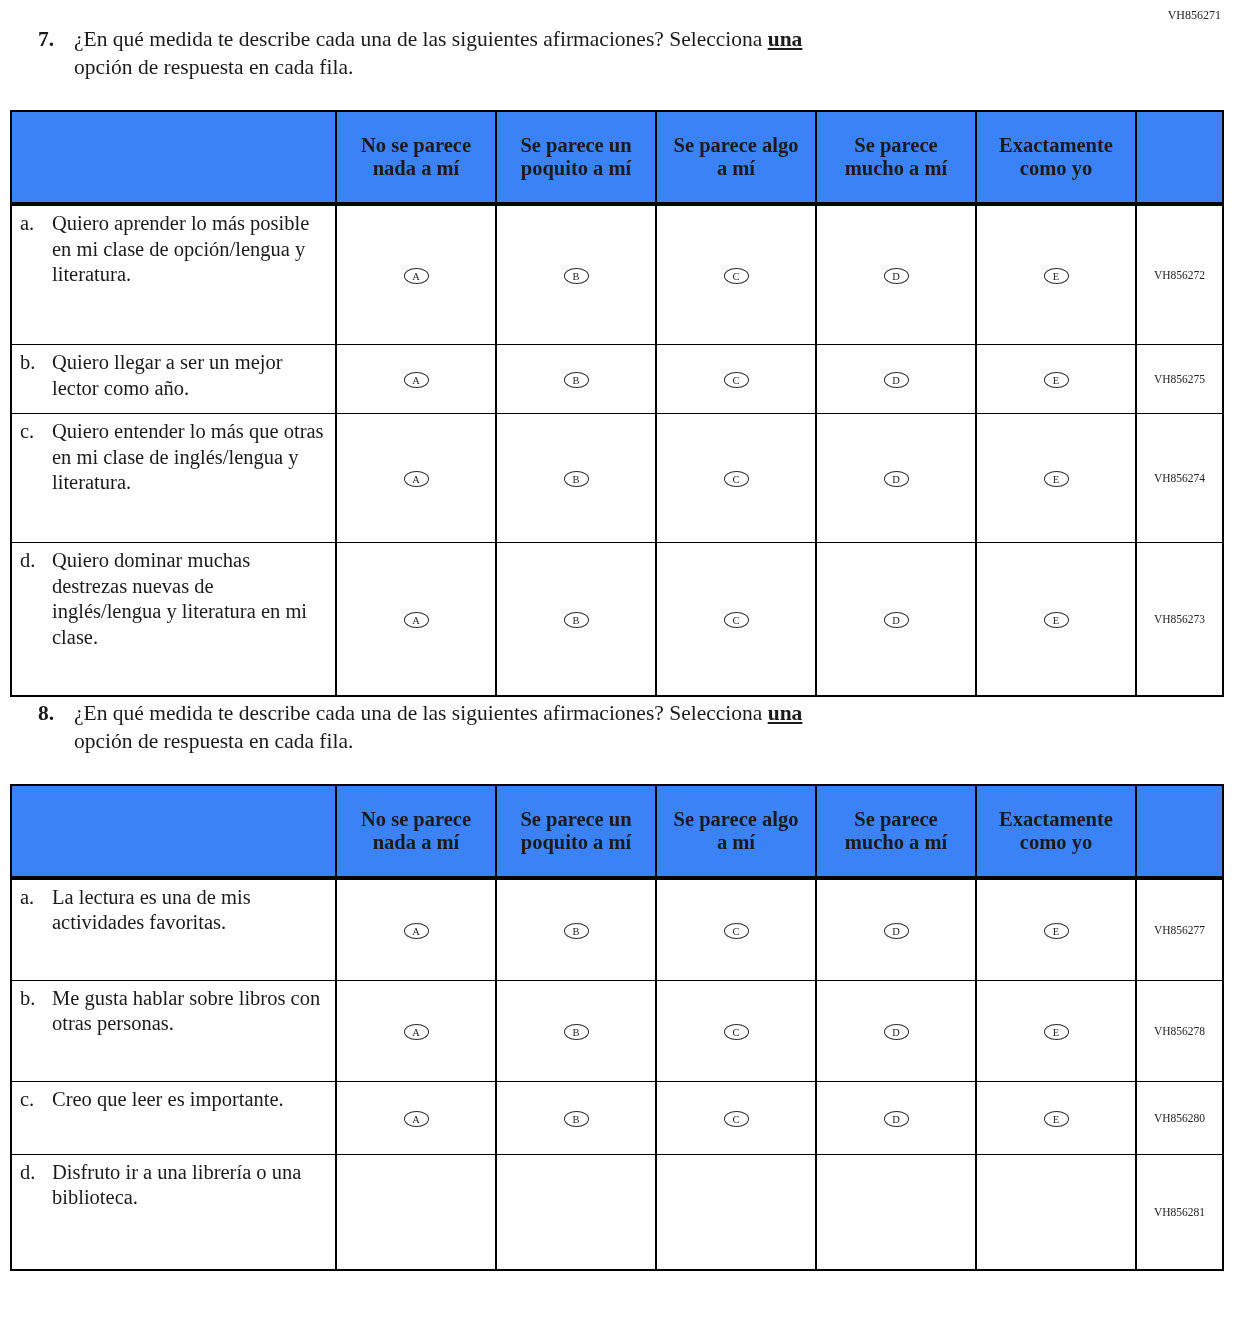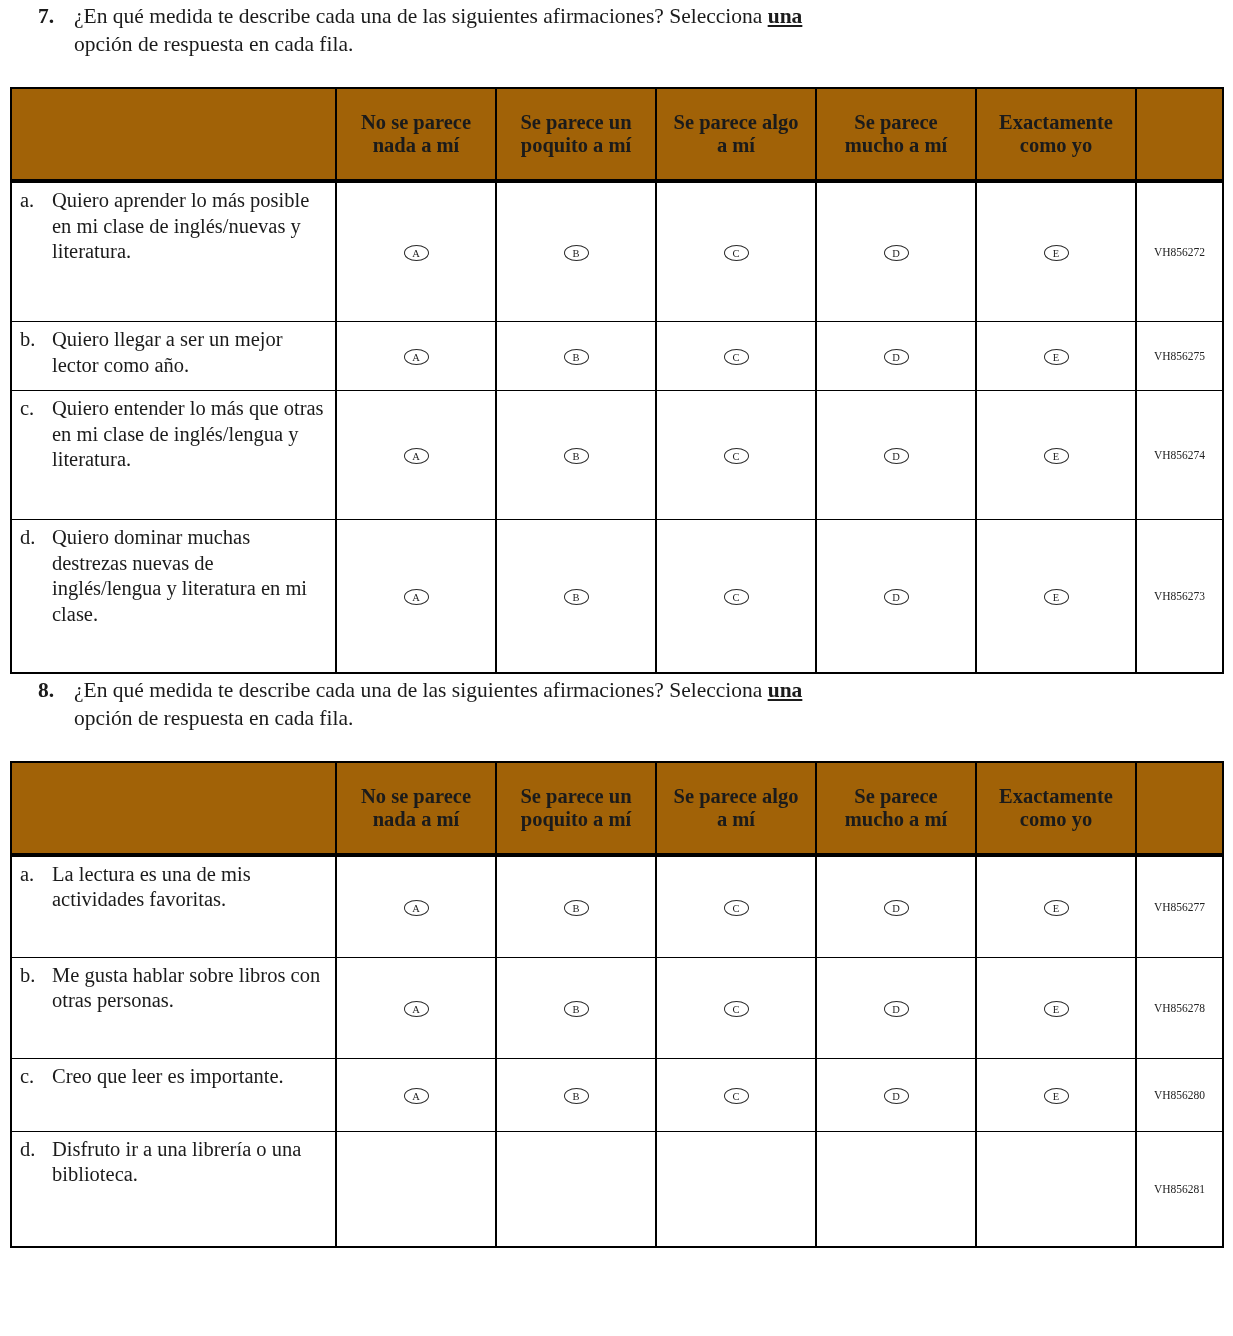--- a/index.html
+++ b/index.html
@@ -44,21 +44,21 @@
   .qtable th{
     border:2px solid #000;
     border-bottom:4px solid #000;
     font-weight:bold;
     font-size:20.5px;
     line-height:1.12;
     text-align:center;
     vertical-align:middle;
     padding:10px 14px;
     height:70px;
-    background:#a16207;
+    background:#3b82f6;
   }
   .qtable td{
     border-left:2px solid #000;
     border-right:2px solid #000;
     border-top:1.5px solid #000;
     border-bottom:1.5px solid #000;
     background:#fff;
   }
 
   td.stmt{
@@ -102,20 +102,21 @@
   
   tr.rh-90  td{height:90px;}
   tr.rh-62  td{height:62px;}
   tr.rh-104 td{height:104px;}
 </style>
 </head>
 <body>
 
 <div class="page">
 
+  <div class="codeline">VH856271</div>
 
   <div class="question">
     <div class="qnum">7.</div>
     <div class="qtext">
       <span>¿En qué medida te describe cada una de las siguientes afirmaciones? Selecciona </span><b>una</b>
       <div>opción de respuesta en cada fila.</div>
     </div>
   </div>
 
   <table class="qtable">
@@ -137,21 +138,21 @@
         <th>Se parece mucho a mí</th>
         <th>Exactamente como yo</th>
         <th></th>
       </tr>
     </thead>
     <tbody>
       <tr class="rh-128">
         <td class="stmt">
           <div class="stmt-inner">
             <span class="stmt-letter">a.</span>
-            <span class="stmt-text">Quiero aprender lo más posible en mi clase de inglés/nuevas y literatura.</span>
+            <span class="stmt-text">Quiero aprender lo más posible en mi clase de opción/lengua y literatura.</span>
           </div>
         </td>
         <td class="opt"><span class="bubble">A</span></td>
         <td class="opt"><span class="bubble">B</span></td>
         <td class="opt"><span class="bubble">C</span></td>
         <td class="opt"><span class="bubble">D</span></td>
         <td class="opt"><span class="bubble">E</span></td>
         <td class="code">VH856272</td>
       </tr>
       <tr class="rh-58">

